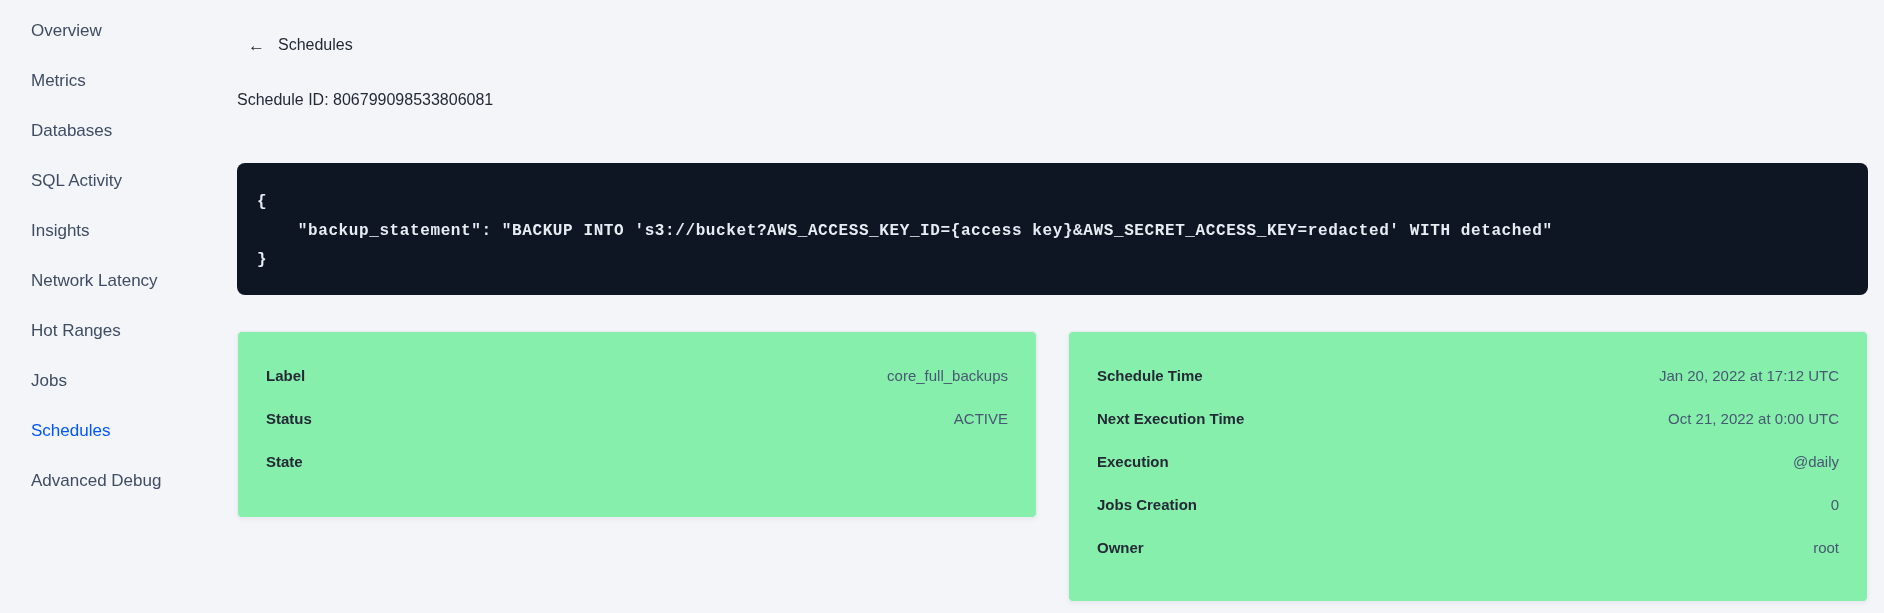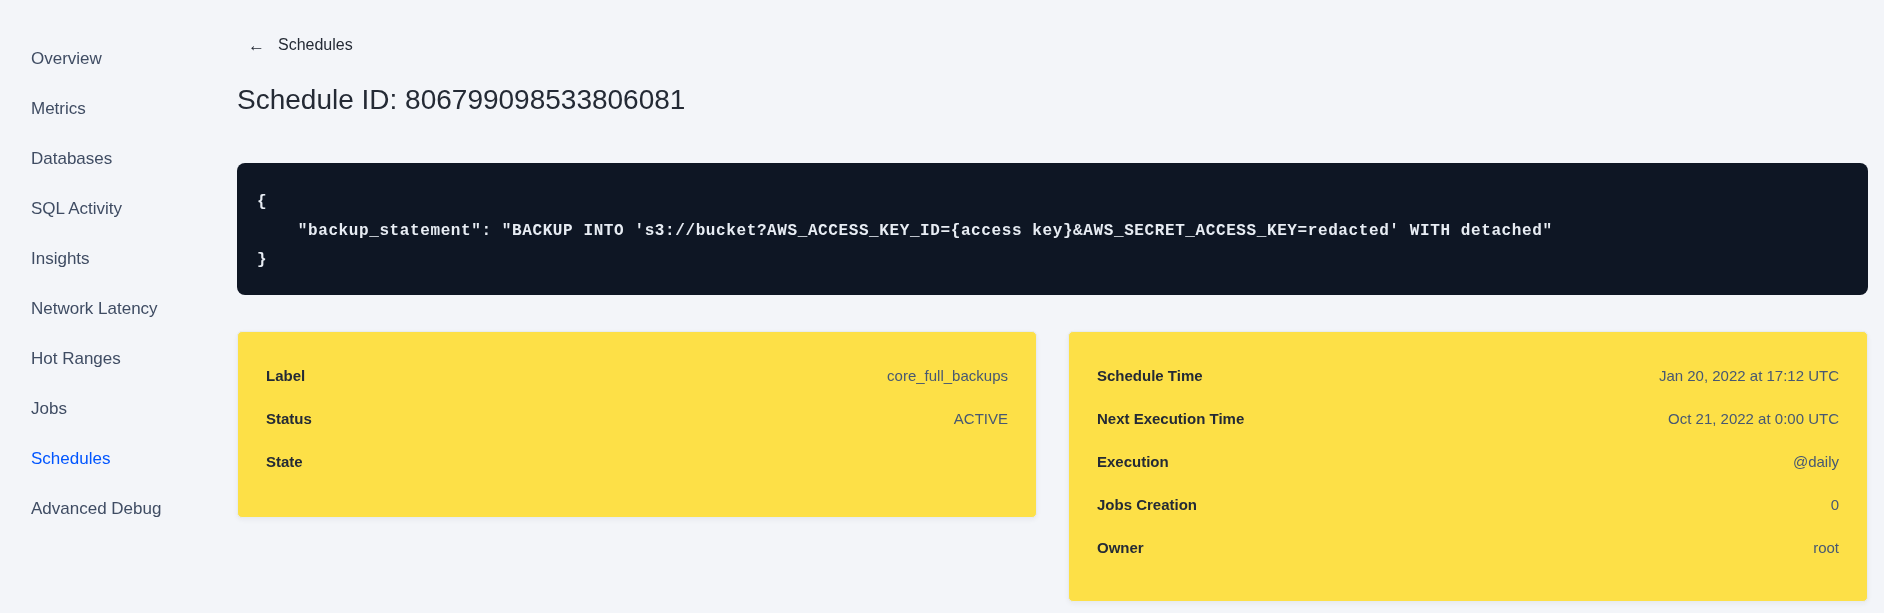--- a/index.html
+++ b/index.html
@@ -16,58 +16,58 @@
   html,body{width:1884px;height:613px;overflow:hidden;}
   body{
     background:var(--page-bg);
     font-family:"Liberation Sans", sans-serif;
     color:var(--text-dark);
     position:relative;
   }
   
   aside.sidebar{
     position:absolute;left:0;top:0;bottom:0;width:237px;
-    padding-top:34px;
+    padding-top:6px;
   }
   .nav-item{
     height:50px;display:flex;align-items:center;
     padding-left:31px;cursor:pointer;
     font-size:17px;color:var(--nav-text);
   }
   .nav-item.active{color:var(--accent);}
   
   main.content{
     position:absolute;left:237px;top:0;right:0;bottom:0;
     padding:34px 16px 0 0;
   }
   .back-row{
     display:flex;align-items:center;gap:13px;
     margin-left:11px;height:22px;
     font-size:16px;color:var(--text-dark);cursor:pointer;width:max-content;
   }
   .back-arrow{font-size:17px;line-height:1;color:var(--text-dark);}
   .page-title{
     margin-top:30px;
-    font-size:28px;line-height:28px;font-weight:500;color:var(--text-dark);
+    font-size:16px;line-height:28px;font-weight:500;color:var(--text-dark);
   }
   .code-block{
     margin-top:49px;height:132px;width:100%;
     background:var(--code-bg);border-radius:8px;
     padding:25px 20px 0 20px;
     font-family:"Liberation Mono","DejaVu Sans Mono",monospace;
     font-size:16px;font-weight:700;letter-spacing:0.6px;
     color:var(--code-text);
     overflow:hidden;
   }
   .code-line{white-space:pre;line-height:29px;}
   .cards-row{
     margin-top:36px;display:flex;gap:31px;align-items:flex-start;
   }
   .card{
-    background:#fde047;border:1px solid var(--card-border);border-radius:5px;
+    background:#86efac;border:1px solid var(--card-border);border-radius:5px;
     box-shadow:0 2px 5px rgba(36,42,53,0.05);
     padding:22px 28px 0 28px;
   }
   .card-left{width:800px;height:187px;}
   .card-right{flex:1;height:271px;}
   .detail-row{
     height:43px;display:flex;justify-content:space-between;align-items:center;
     font-size:15px;
   }
   .detail-label{font-weight:700;color:var(--text-dark);}

